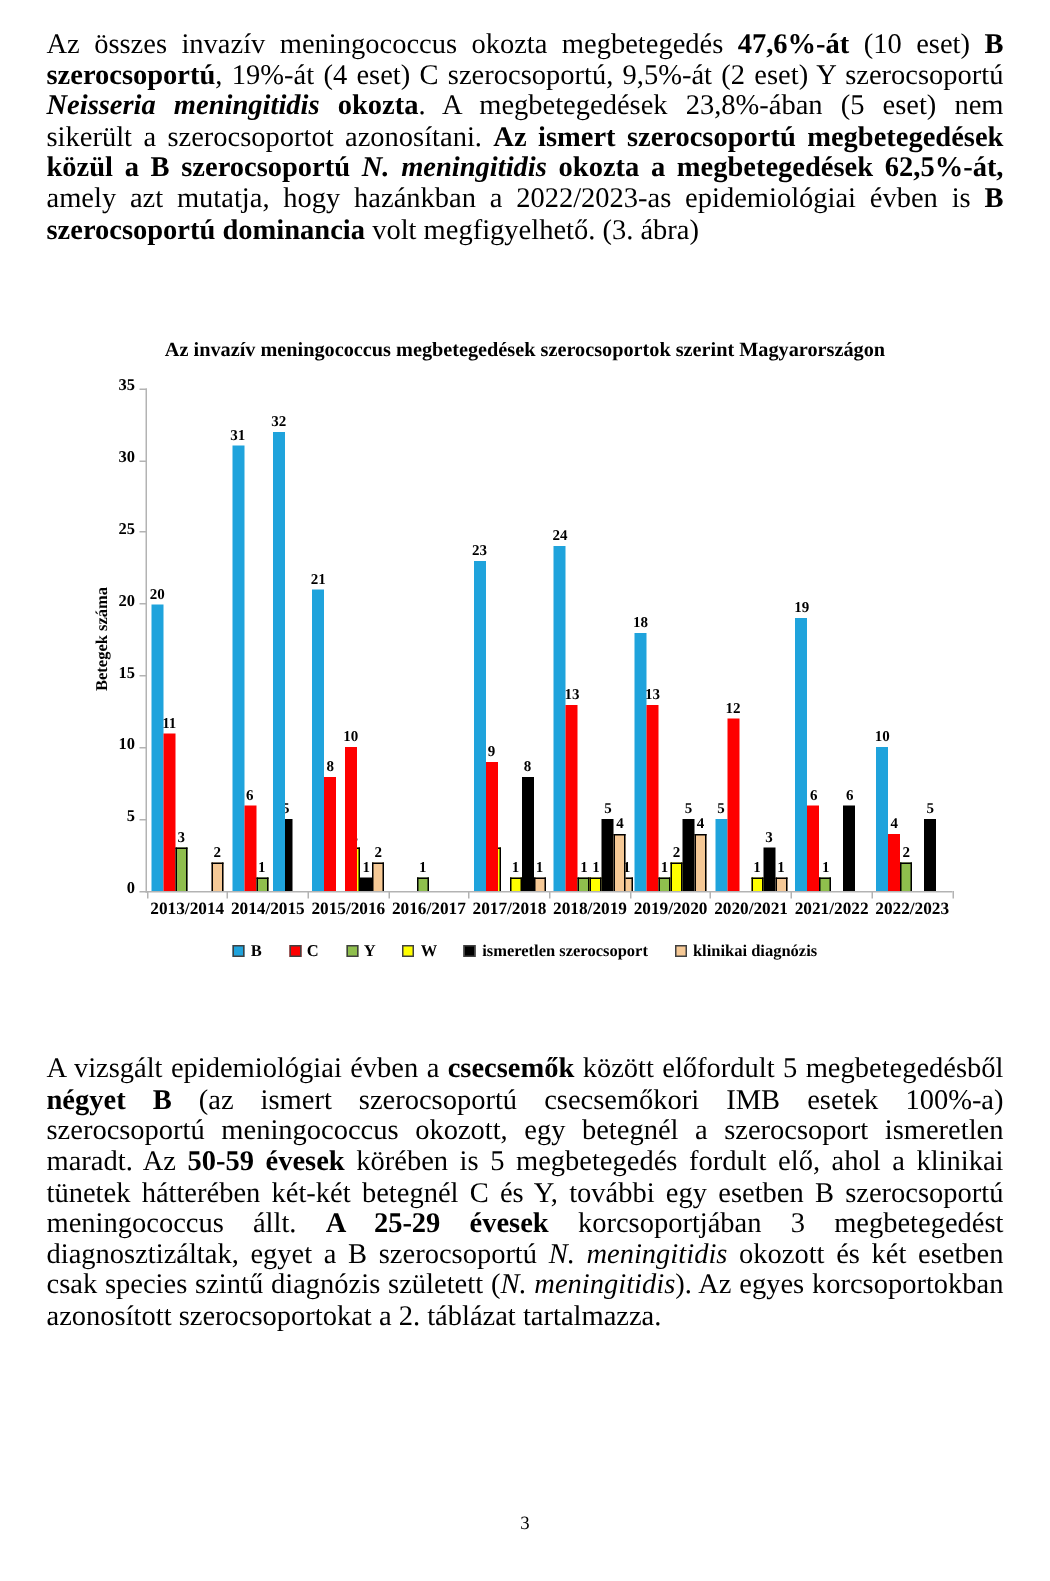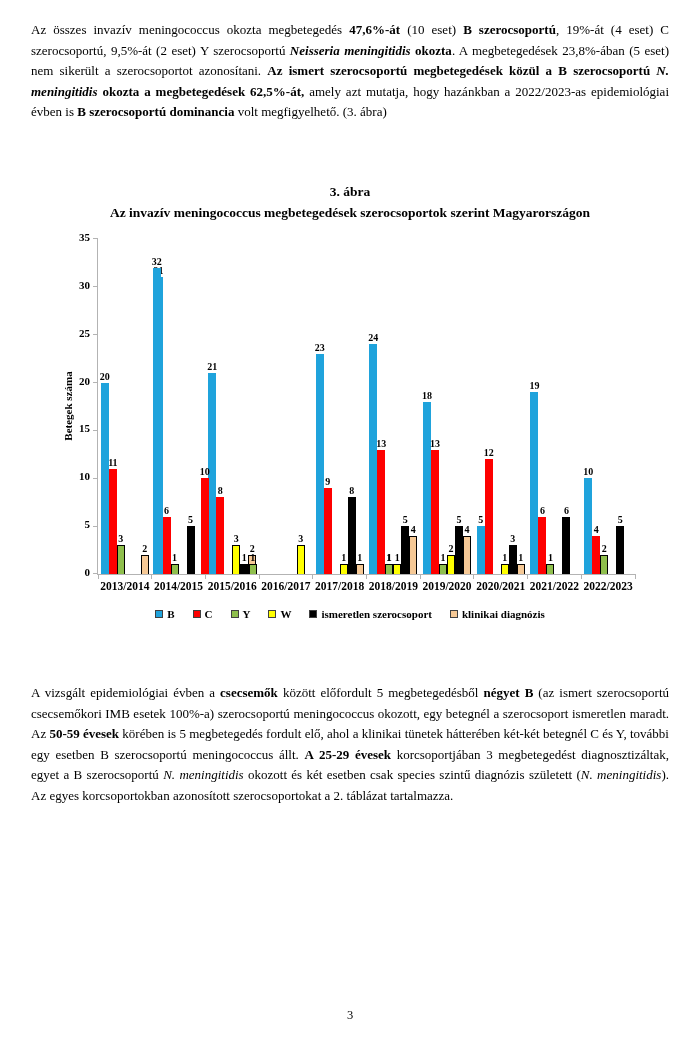--- a/index.html
+++ b/index.html
@@ -1,19 +1,19 @@
 <!DOCTYPE html>
 <html><head>
 <meta charset="utf-8">
 <style>
   html,body{margin:0;padding:0;background:#fff;}
   .page{position:relative;width:700px;height:1054px;background:#ffffff;overflow:hidden;
         font-family:"Liberation Serif","DejaVu Serif",serif;color:#000;}
   .content{padding:20px 31px 0 31px;}
-  .para{margin:0;text-align:justify;font-size:13px;line-height:20.6px;}
+  .para{margin:0;text-align:justify;font-size:19px;line-height:20.6px;}
   .para .b{font-weight:bold;}
   .para .i{font-style:italic;}
   .fig-title{margin-top:58px;text-align:center;font-weight:bold;font-size:13.5px;line-height:21px;}
   .chart{position:relative;height:418px;margin-top:7px;}
   .plot{position:absolute;left:66px;top:9px;width:537px;height:335px;
         border-left:1px solid #b3b3b3;border-bottom:1px solid #b3b3b3;}
   .y-axis-title{position:absolute;left:37px;top:176px;transform:translate(-50%,-50%) rotate(-90deg);
         font-weight:bold;font-size:11px;white-space:nowrap;}
   .bar-group{position:absolute;bottom:0;top:0;display:flex;align-items:flex-end;justify-content:center;}
   .bar-slot{width:8px;display:flex;flex-direction:column;align-items:center;justify-content:flex-end;}
@@ -31,21 +31,20 @@
 </style>
 </head>
 <body>
 
 <div class="page">
   <div class="content">
 
     <p class="para"><span>Az összes invazív meningococcus okozta megbetegedés </span><span class="b">47,6%-át</span><span> (10 eset) </span><span class="b">B szerocsoportú</span><span>, 19%-át (4 eset) C szerocsoportú, 9,5%-át (2 eset) Y szerocsoportú </span><span class="b i">Neisseria meningitidis</span><span> </span><span class="b">okozta</span><span>. A megbetegedések 23,8%-ában (5 eset) nem sikerült a szerocsoportot azonosítani. </span><span class="b">Az ismert szerocsoportú megbetegedések közül a B szerocsoportú </span><span class="b i">N. meningitidis</span><span class="b"> okozta a megbetegedések 62,5%-át,</span><span> amely azt mutatja, hogy hazánkban a 2022/2023-as epidemiológiai évben is </span><span class="b">B szerocsoportú dominancia</span><span> volt megfigyelhető. (3. ábra)</span></p>
 
     <div class="fig-title">
-      <div>3. ábra</div>
       <div>Az invazív meningococcus megbetegedések szerocsoportok szerint Magyarországon</div>
     </div>
 
     <div class="chart">
       <div class="y-axis-title">Betegek száma</div>
       <div class="plot">
           <div class="tick" style="left: -5px; top: 334.5px; width: 5px; height: 1px;"></div>
           <div class="y-tick-label" style="left: -42px; top: 327px;">0</div>
           <div class="tick" style="left: -5px; top: 286.643px; width: 5px; height: 1px;"></div>
           <div class="y-tick-label" style="left: -42px; top: 279.143px;">5</div>
@@ -131,21 +130,21 @@
             <div class="bar-slot">
               <div class="bar-value-label">1</div>
               <div class="bar" style="height: 9.57143px; background: rgb(0, 0, 0);"></div>
             </div>
             <div class="bar-slot">
               <div class="bar-value-label">2</div>
               <div class="bar" style="height: 19.1429px; background: rgb(246, 201, 150); border-top: 1px solid rgb(0, 0, 0); border-right: 1px solid rgb(0, 0, 0); border-bottom: none; border-left: 1px solid rgb(0, 0, 0); border-image: initial;"></div>
             </div>
           </div>
           <div class="x-tick-label" style="left: 107.4px; width: 53.7px;">2015/2016</div>
-          <div class="bar-group" style="left: 148px; width: 53.7px; gap: 40px;">
+          <div class="bar-group" style="left: 177px; width: 53.7px; gap: 40px;">
             <div class="bar-slot">
               <div class="bar-value-label">32</div>
               <div class="bar" style="height: 306.286px; background: rgb(31, 163, 220);"></div>
             </div>
             <div class="bar-slot">
               <div class="bar-value-label">10</div>
               <div class="bar" style="height: 95.7143px; background: rgb(254, 0, 0);"></div>
             </div>
             <div class="bar-slot">
               <div class="bar-value-label">1</div>

